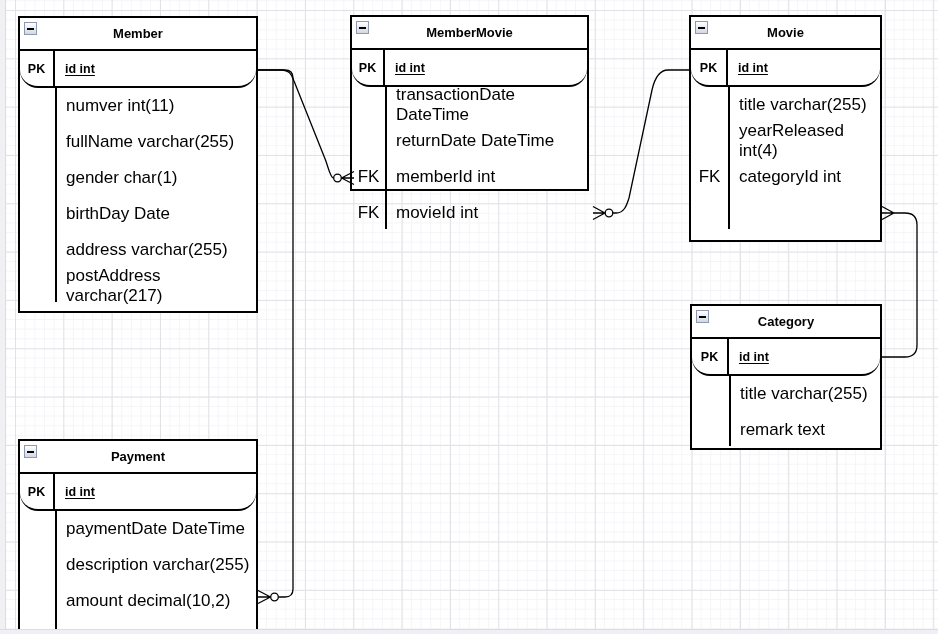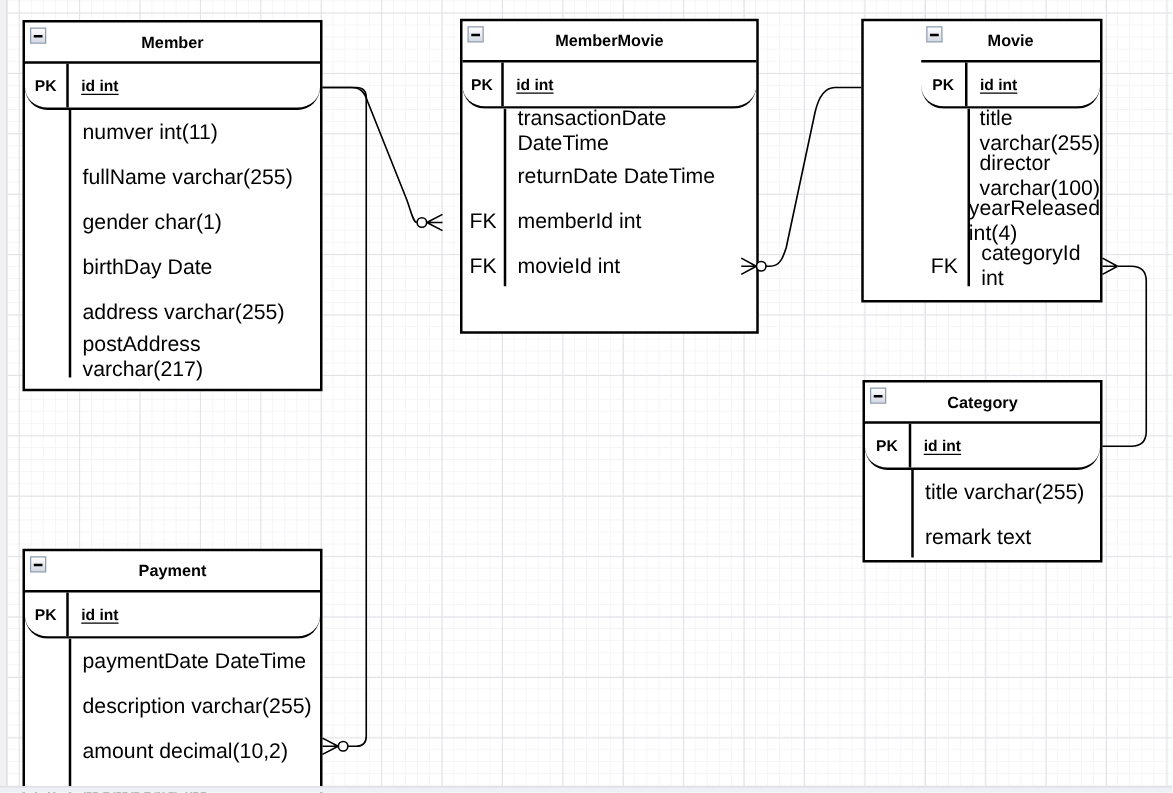--- a/index.html
+++ b/index.html
@@ -56,22 +56,22 @@
     font-weight:bold;text-decoration:underline;text-underline-offset:2px;
   }
   .tbody{position:relative;}
   .tbody .coldiv{position:absolute;top:0;width:1.5px;background:#000;}
   .frow{display:flex;height:36px;font-size:17px;}
   .frow .key{display:flex;align-items:center;justify-content:center;}
   .frow .val{flex:1;display:flex;align-items:center;padding-left:11px;}
 
   
   #t-member     {left:18px; top:16px; width:240px;height:297px;}
-  #t-membermovie{left:368px;top:15px; width:239px;height:252px;}
-  #t-movie      {left:689px;top:15px; width:193px;height:227px;padding-left:46px;}
+  #t-membermovie{left:350px;top:15px; width:239px;height:176px;}
+  #t-movie      {left:689px;top:15px; width:193px;height:227px;}
   #t-category   {left:690px;top:304px;width:192px;height:146px;}
   #t-payment    {left:18px; top:399px;width:240px;height:218px;margin-top:40px;}
 
   #t-member .key,#t-payment .key{width:35px;}
   #t-membermovie .key{width:33px;}
   #t-movie .key,#t-category .key{width:37px;}
   #t-member .coldiv,#t-payment .coldiv{left:35px;}
   #t-membermovie .coldiv{left:33px;}
   #t-movie .coldiv,#t-category .coldiv{left:37px;}
 
@@ -174,24 +174,20 @@
       <div class="val">id int</div>
     </div>
     <div class="tbody">
       <div class="coldiv"></div>
       <div class="frow">
           <div class="key"></div>
           <div class="val">title varchar(255)</div>
         </div>
       <div class="frow">
           <div class="key"></div>
-          <div class="val">director varchar(100)</div>
-        </div>
-      <div class="frow">
-          <div class="key"></div>
           <div class="val">yearReleased int(4)</div>
         </div>
       <div class="frow">
           <div class="key">FK</div>
           <div class="val">categoryId int</div>
         </div>
     </div>
   </div>
 
   <div class="er-table" id="t-category">

